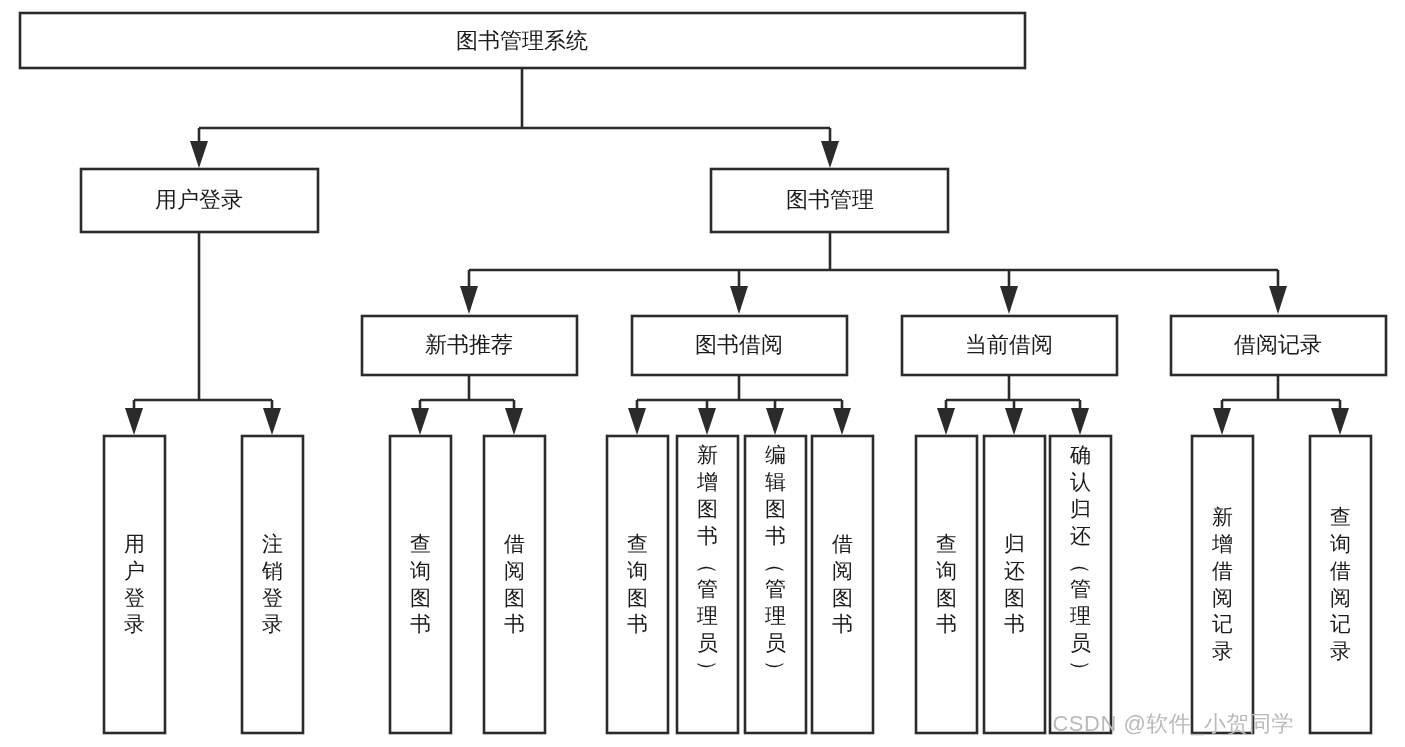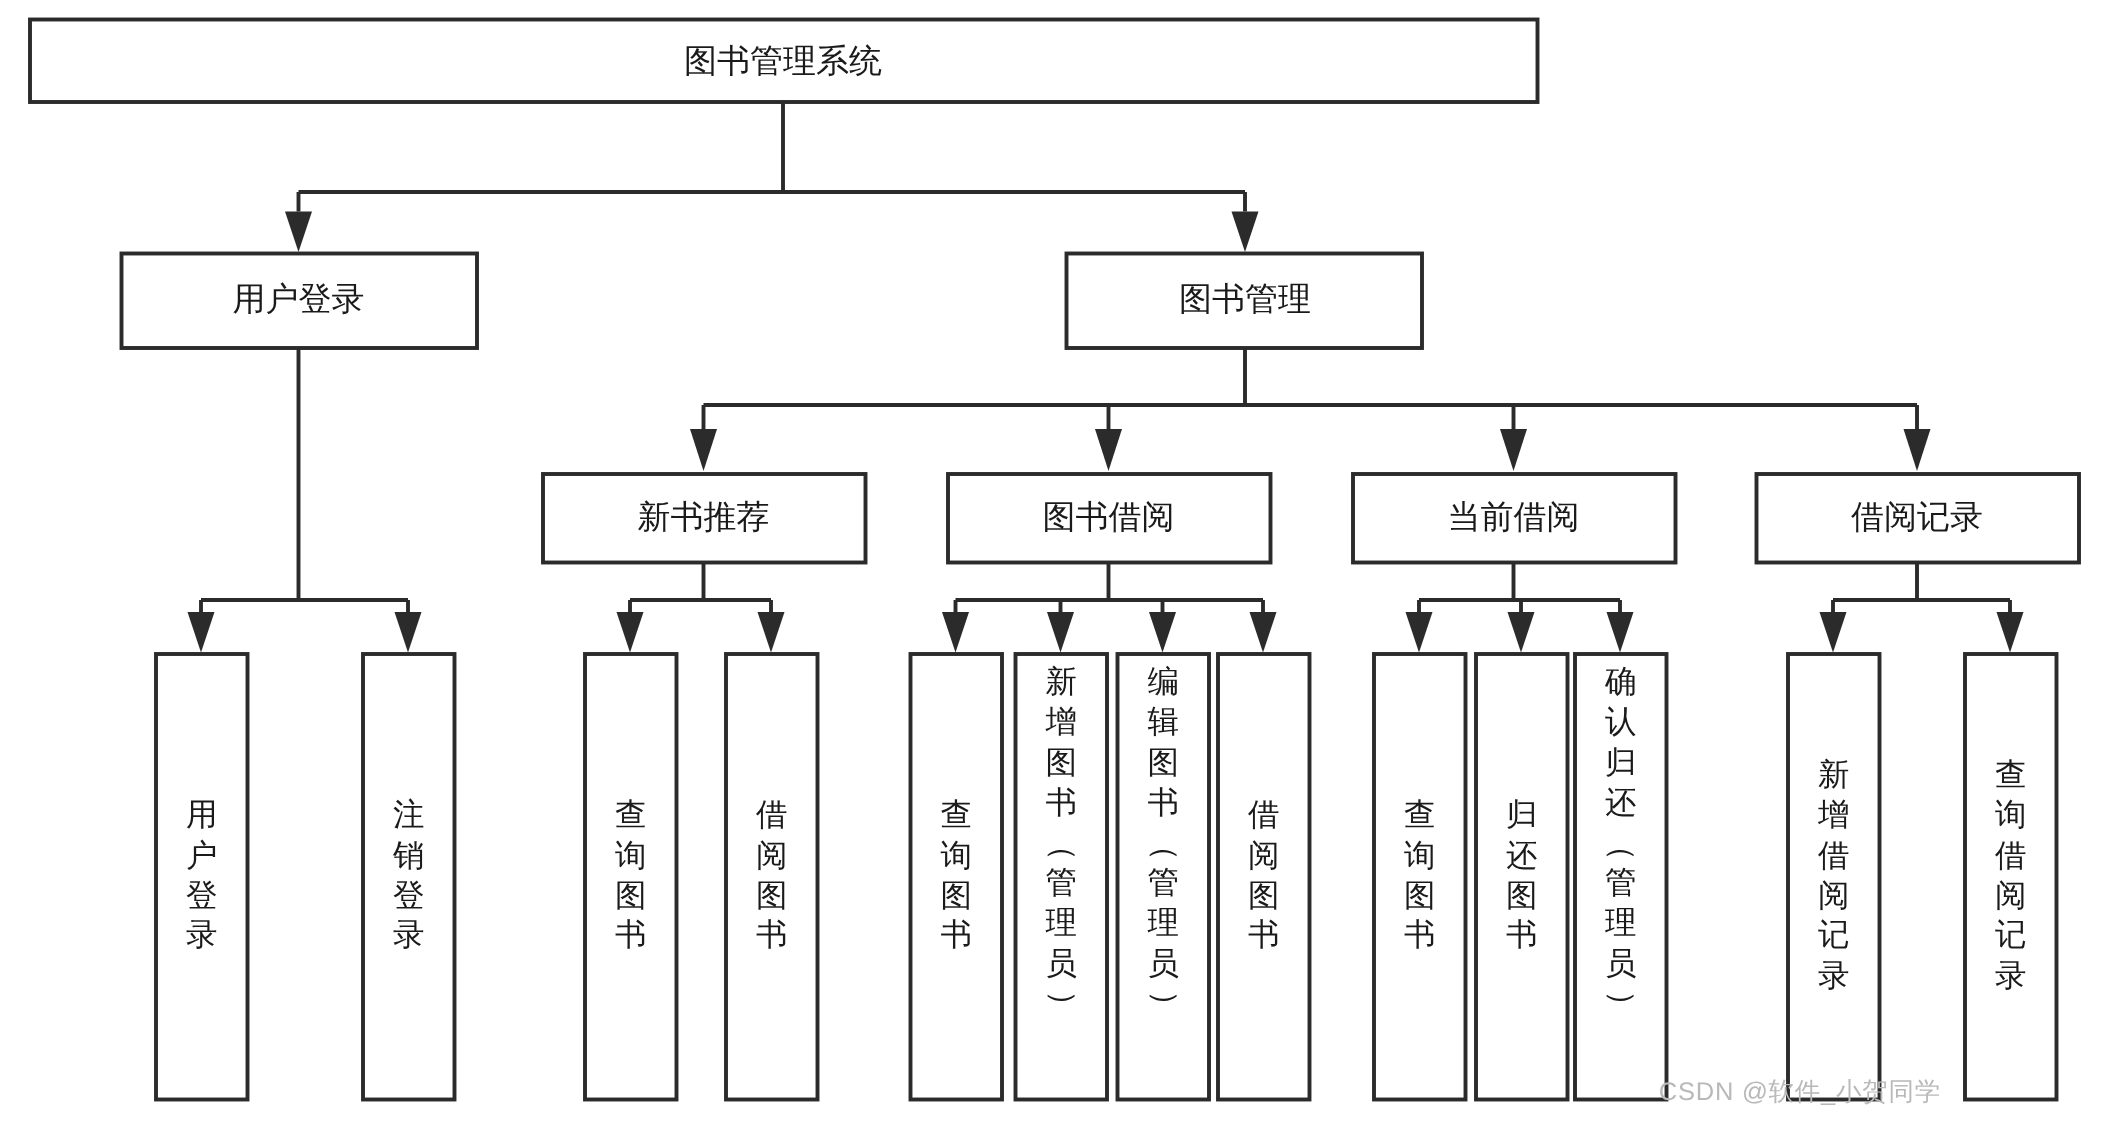--- a/index.html
+++ b/index.html
@@ -46,21 +46,21 @@
     fill: #1a1a1a;
     font-size: 22px;
     text-anchor: middle;
     dominant-baseline: middle;
   }
   .watermark {
     position: absolute;
     right: 14px;
     bottom: 8px;
     font-family: "Liberation Sans", "DejaVu Sans", sans-serif;
-    font-size: 17px;
+    font-size: 22px;
     color: #b9b9b9;
     letter-spacing: 0.5px;
     white-space: nowrap;
     pointer-events: none;
   }
   .vlabel-wrap {
     position: absolute;
     display: flex;
     flex-direction: column;
     align-items: center;

